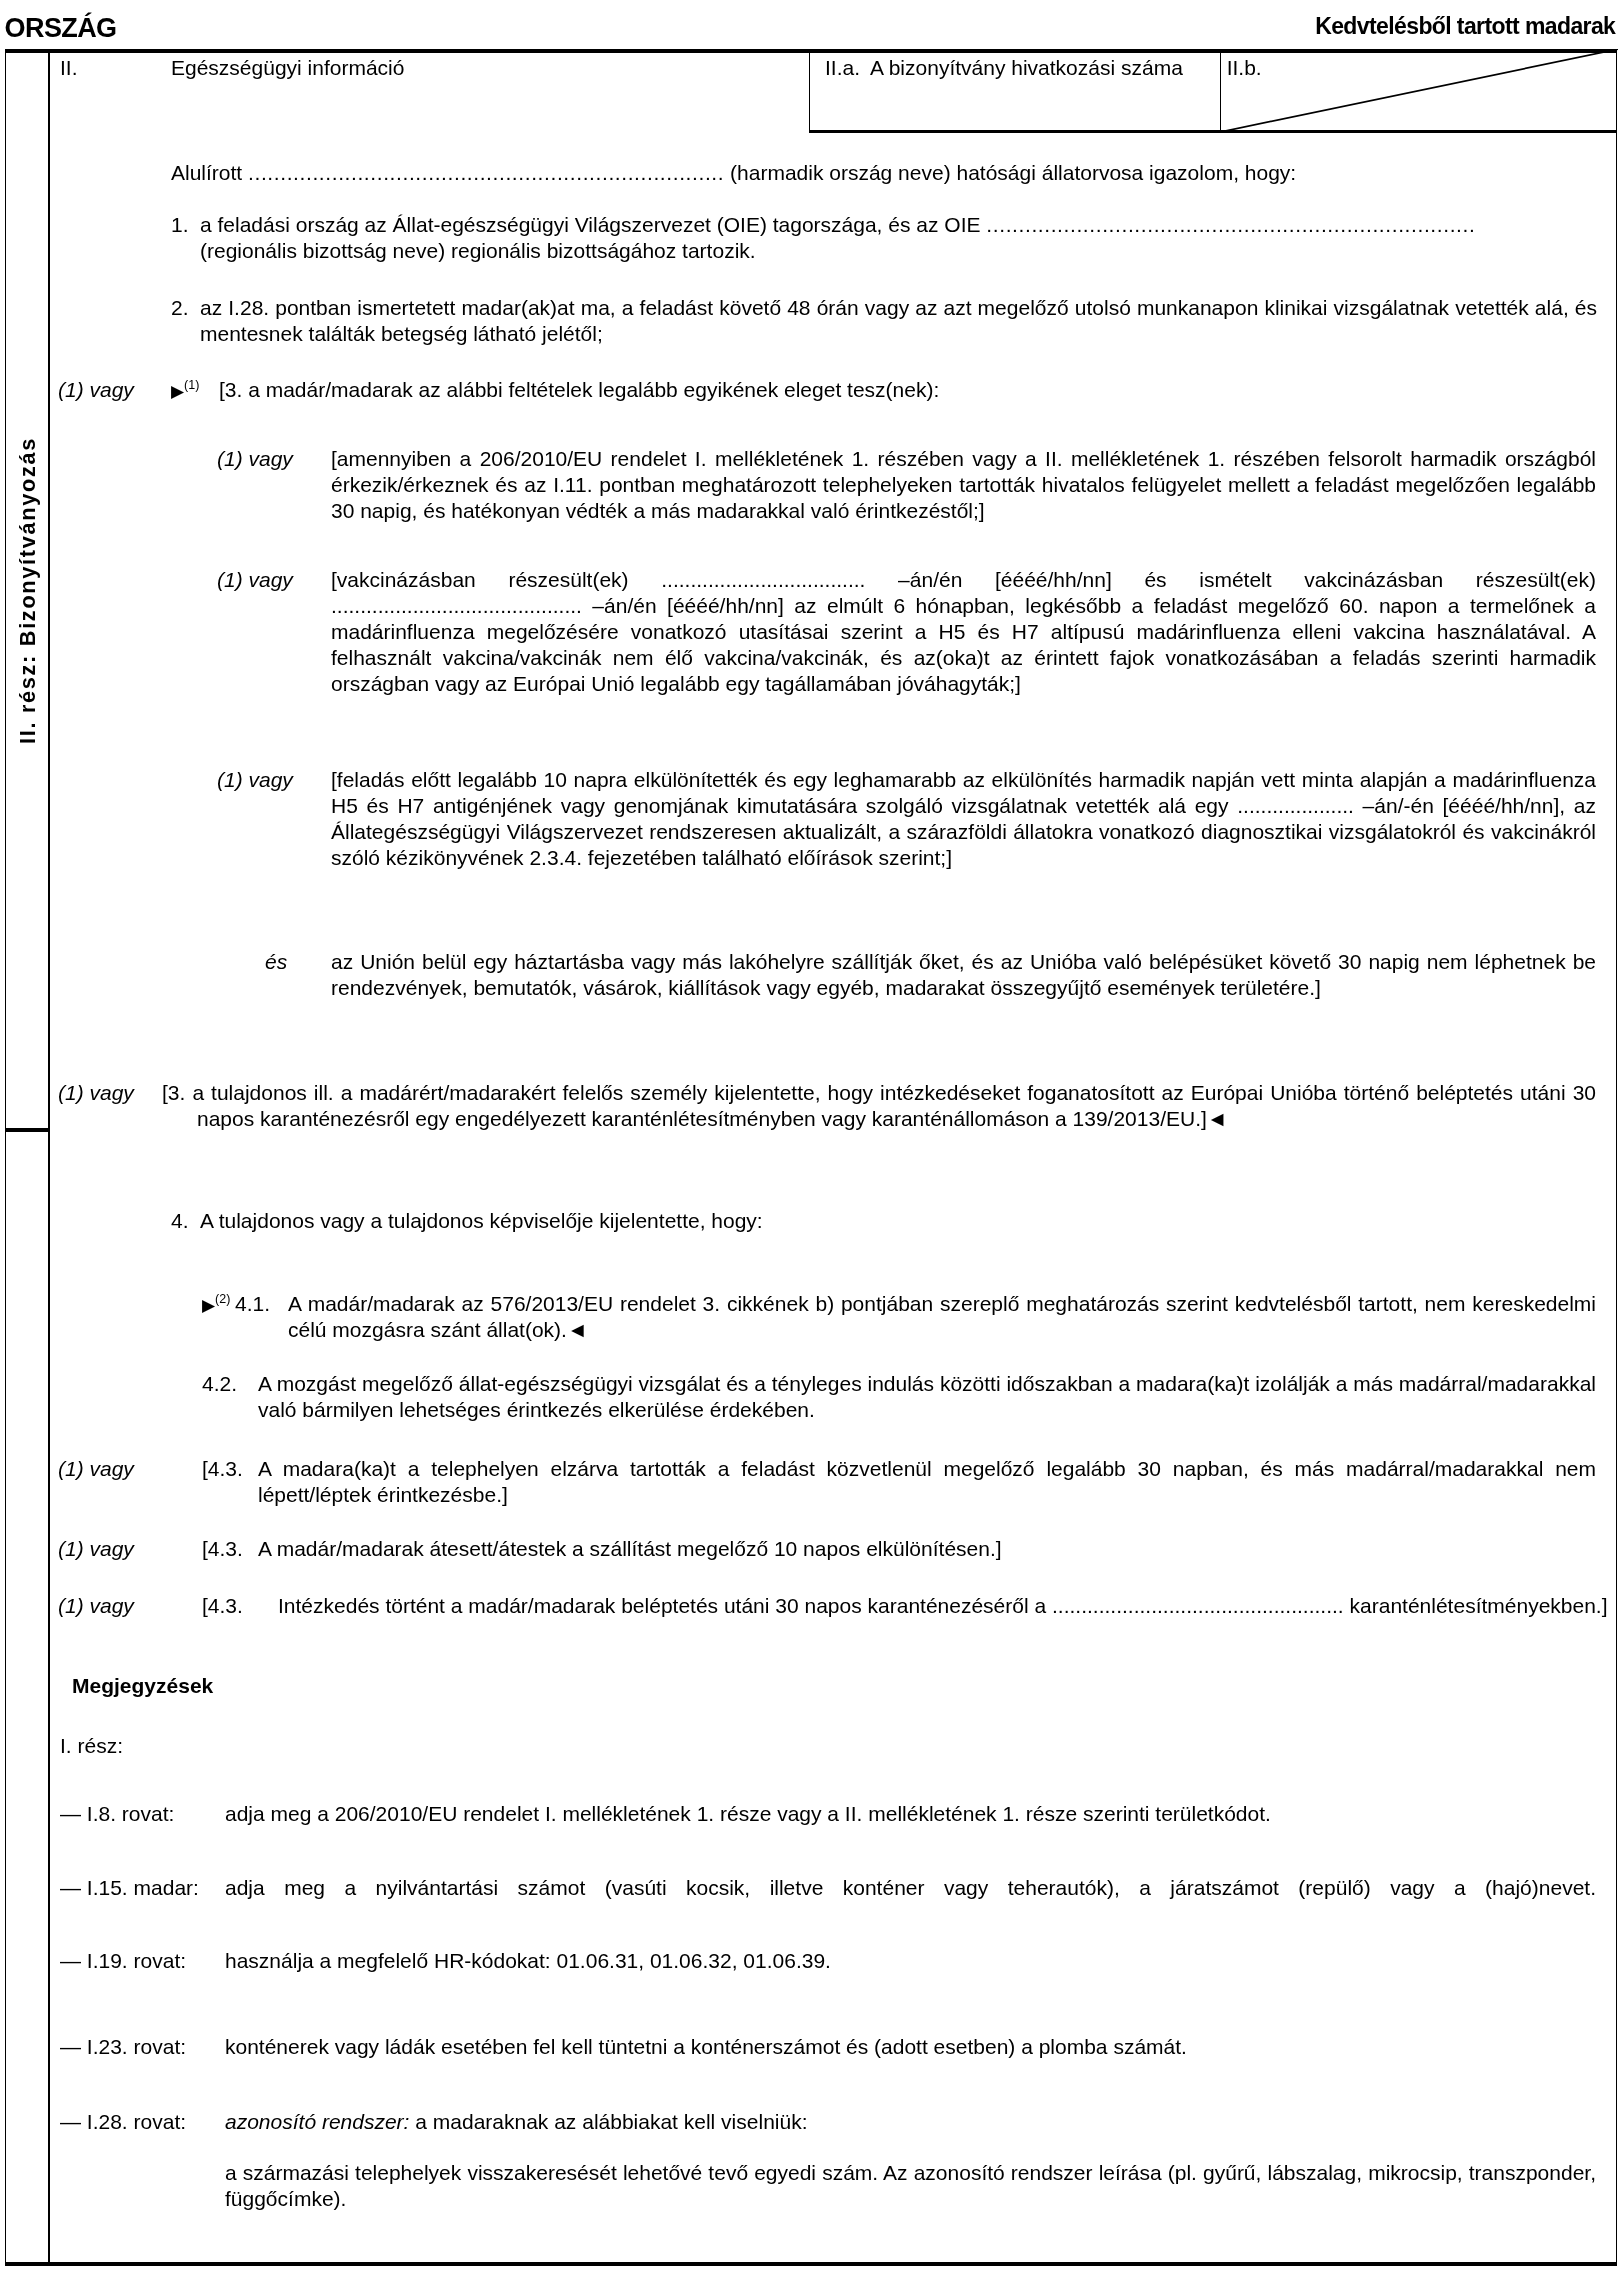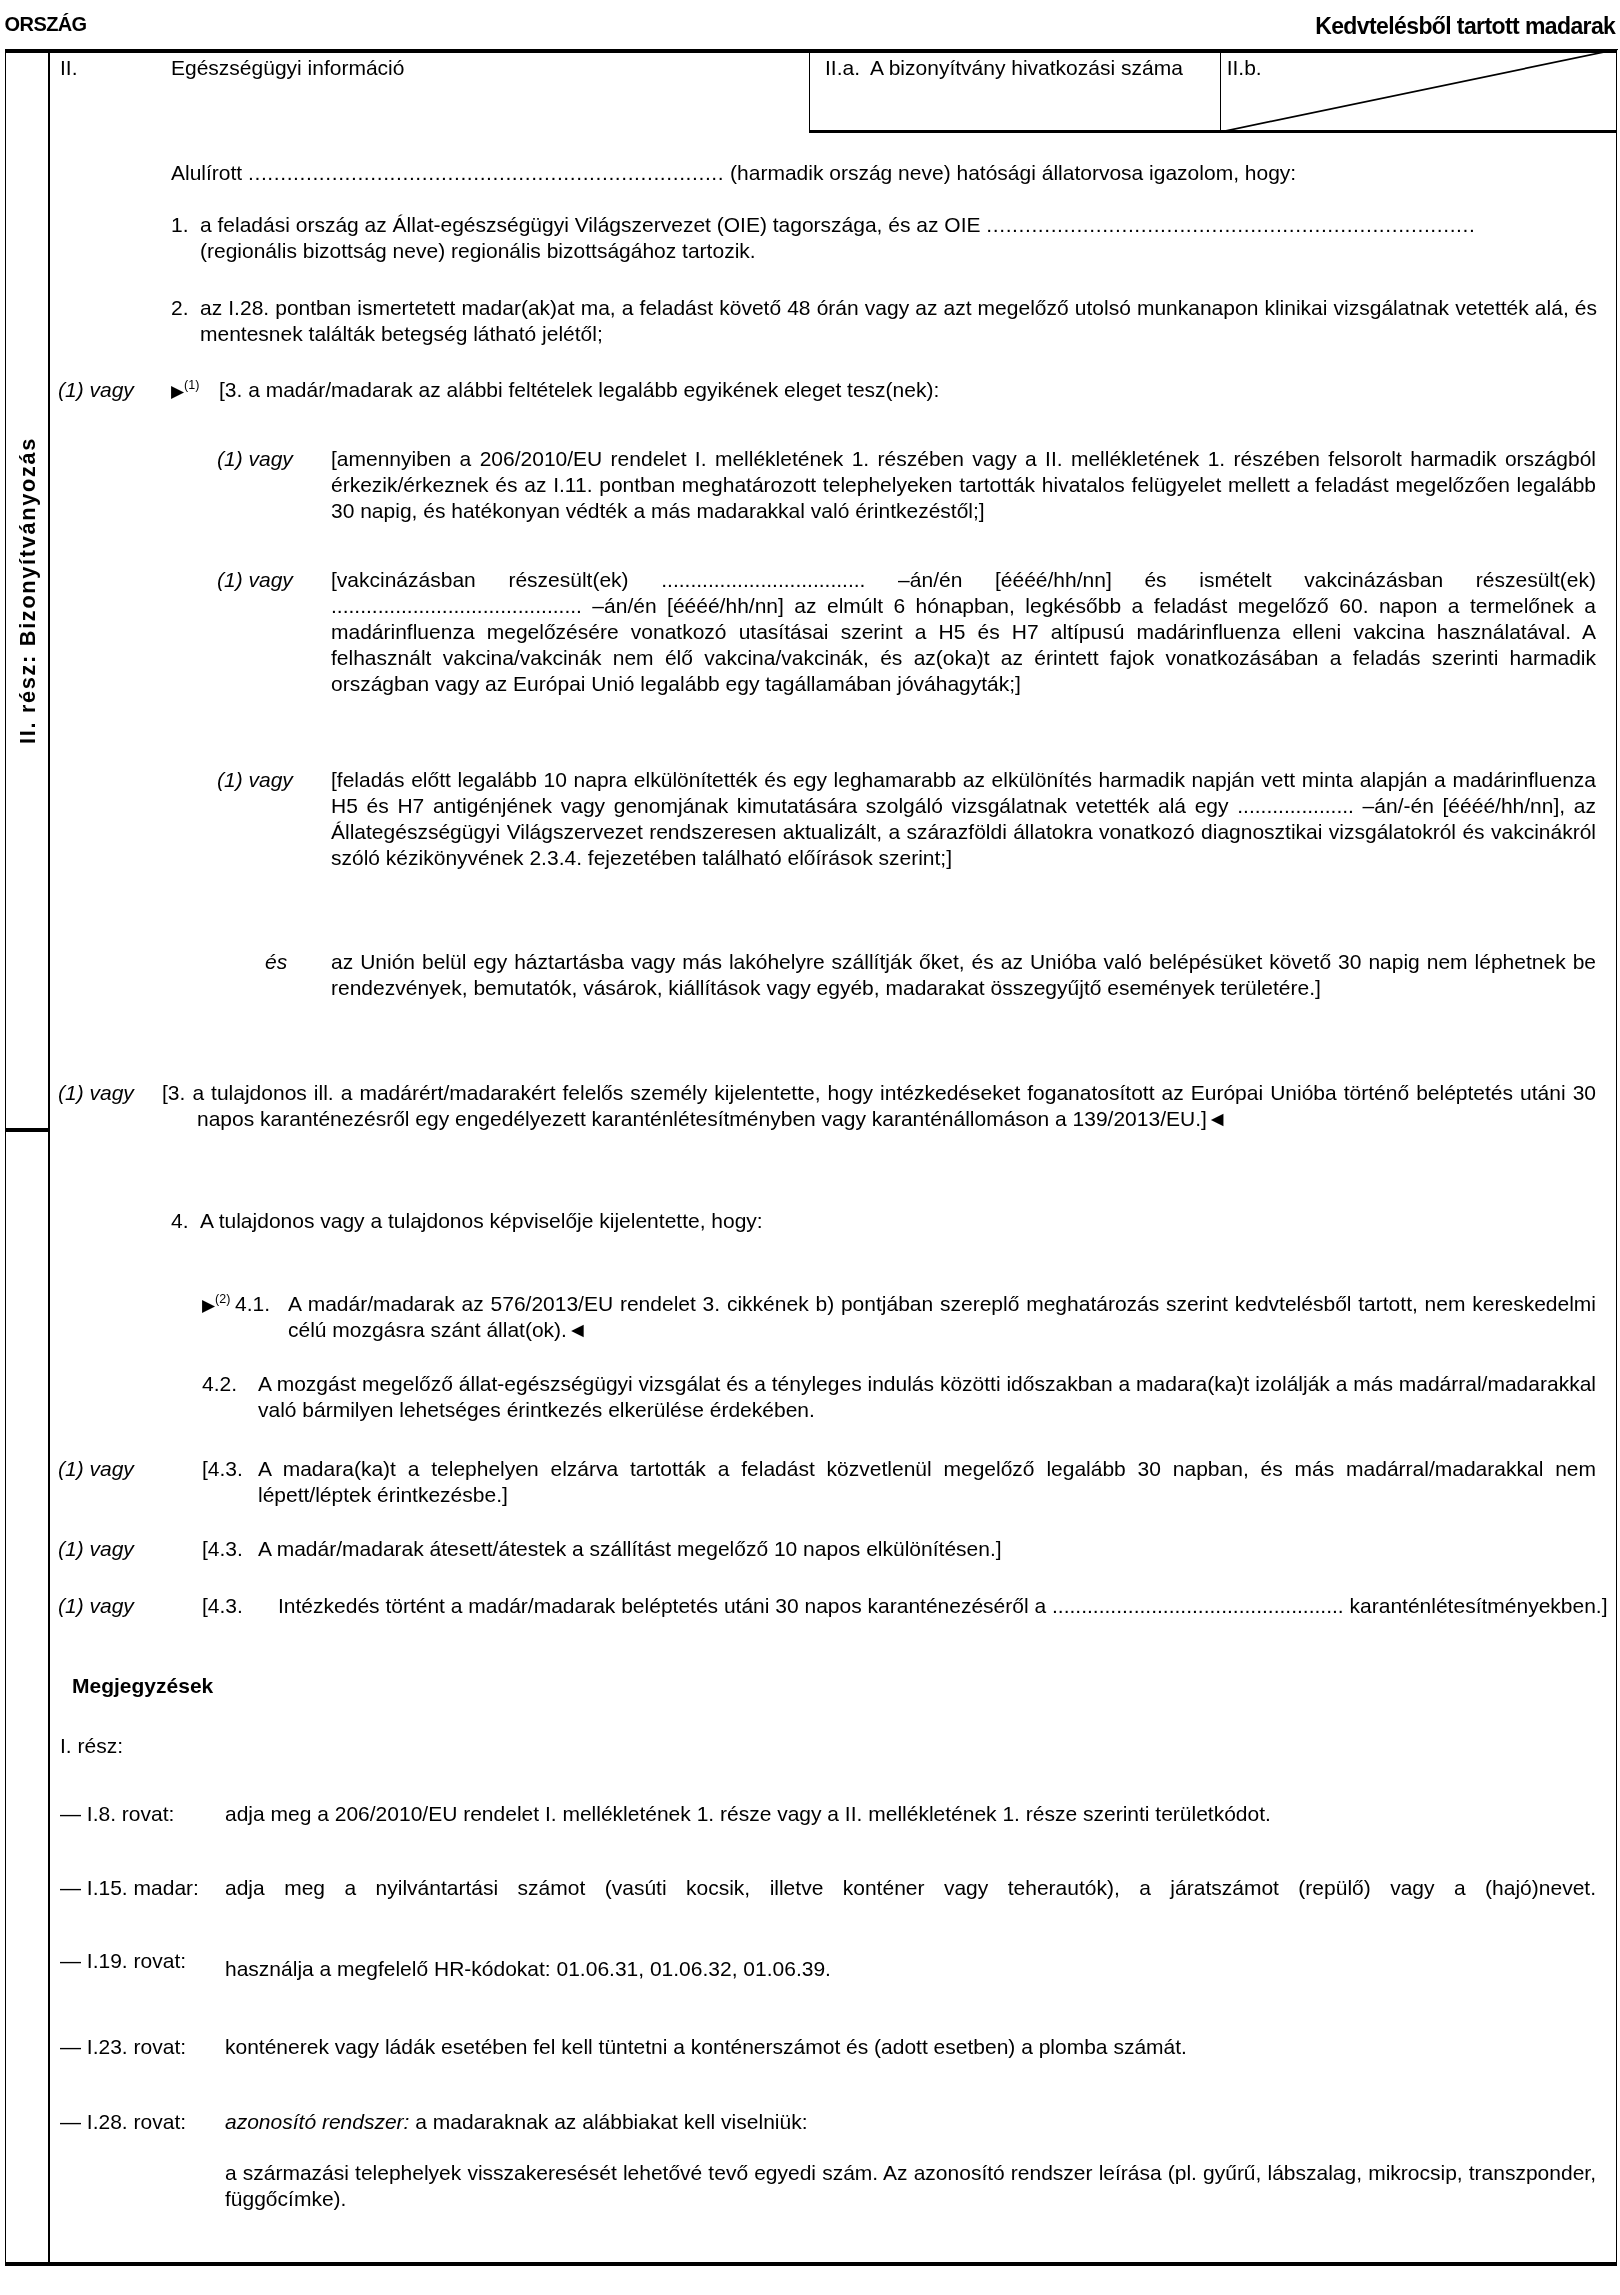--- a/index.html
+++ b/index.html
@@ -1,19 +1,19 @@
 <!DOCTYPE html>
 <html style="font-size:9px"><head>
 <meta charset="utf-8">
 <style>
   html, body { margin:0; padding:0; background:#ffffff; }
   body { width:1621px; height:2295px; position:relative; overflow:hidden;
          font-family:"Liberation Sans", sans-serif; color:#000; }
   .abs { position:absolute; }
-  .hdr-left { left:4.6px; top:12.5px; font-size:20px; font-weight:bold; letter-spacing:-0.6px; }
+  .hdr-left { left:4.6px; top:12.5px; font-size:27px; font-weight:bold; letter-spacing:-0.6px; }
   .hdr-right { right:5.7px; top:12.5px; font-size:23px; font-weight:bold; letter-spacing:-0.6px; }
   .frame { left:4.6px; top:49px; width:1612px; height:2217px; border:1.7px solid #000; border-top-width:4.6px; border-bottom-width:4.6px; box-sizing:border-box; }
   .side-col { left:4.6px; top:49px; width:44px; height:1083px; border-right:1.7px solid #000; border-bottom:4.6px solid #000; box-sizing:border-box; }
   .inner-line { left:48px; top:49px; width:1.7px; height:2217px; background:#000; }
   .side-label { left:8px; top:1132px; width:1083px; height:40px; transform-origin:0 0; transform:rotate(-90deg);
                 font-size:21.7px; font-weight:bold; letter-spacing:1.7px; text-align:center; line-height:40px; }
   .box-a { left:809px; top:49px; width:412px; height:84px; border-left:1.7px solid #000; border-bottom:3.4px solid #000; box-sizing:border-box; }
   .box-b { left:1220px; top:49px; width:397px; height:84px; border-left:1.7px solid #000; border-bottom:3.4px solid #000; box-sizing:border-box; }
   .box-b svg { position:absolute; left:0; top:0; }
   .t { font-size:21px; line-height:26px; }
@@ -109,21 +109,21 @@
 <div class="abs t b" style="left:72px; top:1673px;">Megjegyzések</div>
 <div class="abs t" style="left:60px; top:1733px;">I. rész:</div>
 
 <div class="abs t" style="left:60px; top:1801px;">— I.8. rovat:</div>
 <div class="abs t just" style="left:225px; top:1801px; width:1371px;">adja meg a 206/2010/EU rendelet I. mellékletének 1. része vagy a II. mellékletének 1. része szerinti területkódot.</div>
 
 <div class="abs t" style="left:60px; top:1875px;">— I.15. madar:</div>
 <div class="abs t just" style="left:225px; top:1875px; width:1371px; text-align-last:justify;">adja meg a nyilvántartási számot (vasúti kocsik, illetve konténer vagy teherautók), a járatszámot (repülő) vagy a (hajó)nevet.</div>
 
 <div class="abs t" style="left:60px; top:1948px;">— I.19. rovat:</div>
-<div class="abs t" style="left:225px; top:1948px; width:1371px;margin-top:8px;">használja a megfelelő HR-kódokat: 01.06.31, 01.06.32, 01.06.39.</div>
+<div class="abs t" style="left:225px; top:1948px; width:1371px;">használja a megfelelő HR-kódokat: 01.06.31, 01.06.32, 01.06.39.</div>
 
 <div class="abs t" style="left:60px; top:2034px;">— I.23. rovat:</div>
 <div class="abs t" style="left:225px; top:2034px; width:1371px;">konténerek vagy ládák esetében fel kell tüntetni a konténerszámot és (adott esetben) a plomba számát.</div>
 
 <div class="abs t" style="left:60px; top:2109px;text-align:right;">— I.28. rovat:</div>
 <div class="abs t" style="left:225px; top:2109px; width:1371px;">
   <span class="it">azonosító rendszer:</span>
   <span>a madaraknak az alábbiakat kell viselniük:</span>
 </div>
 <div class="abs t just" style="left:225px; top:2160px; width:1371px;">a származási telephelyek visszakeresését lehetővé tevő egyedi szám. Az azonosító rendszer leírása (pl. gyűrű, lábszalag, mikrocsip, transzponder, függőcímke).</div>

